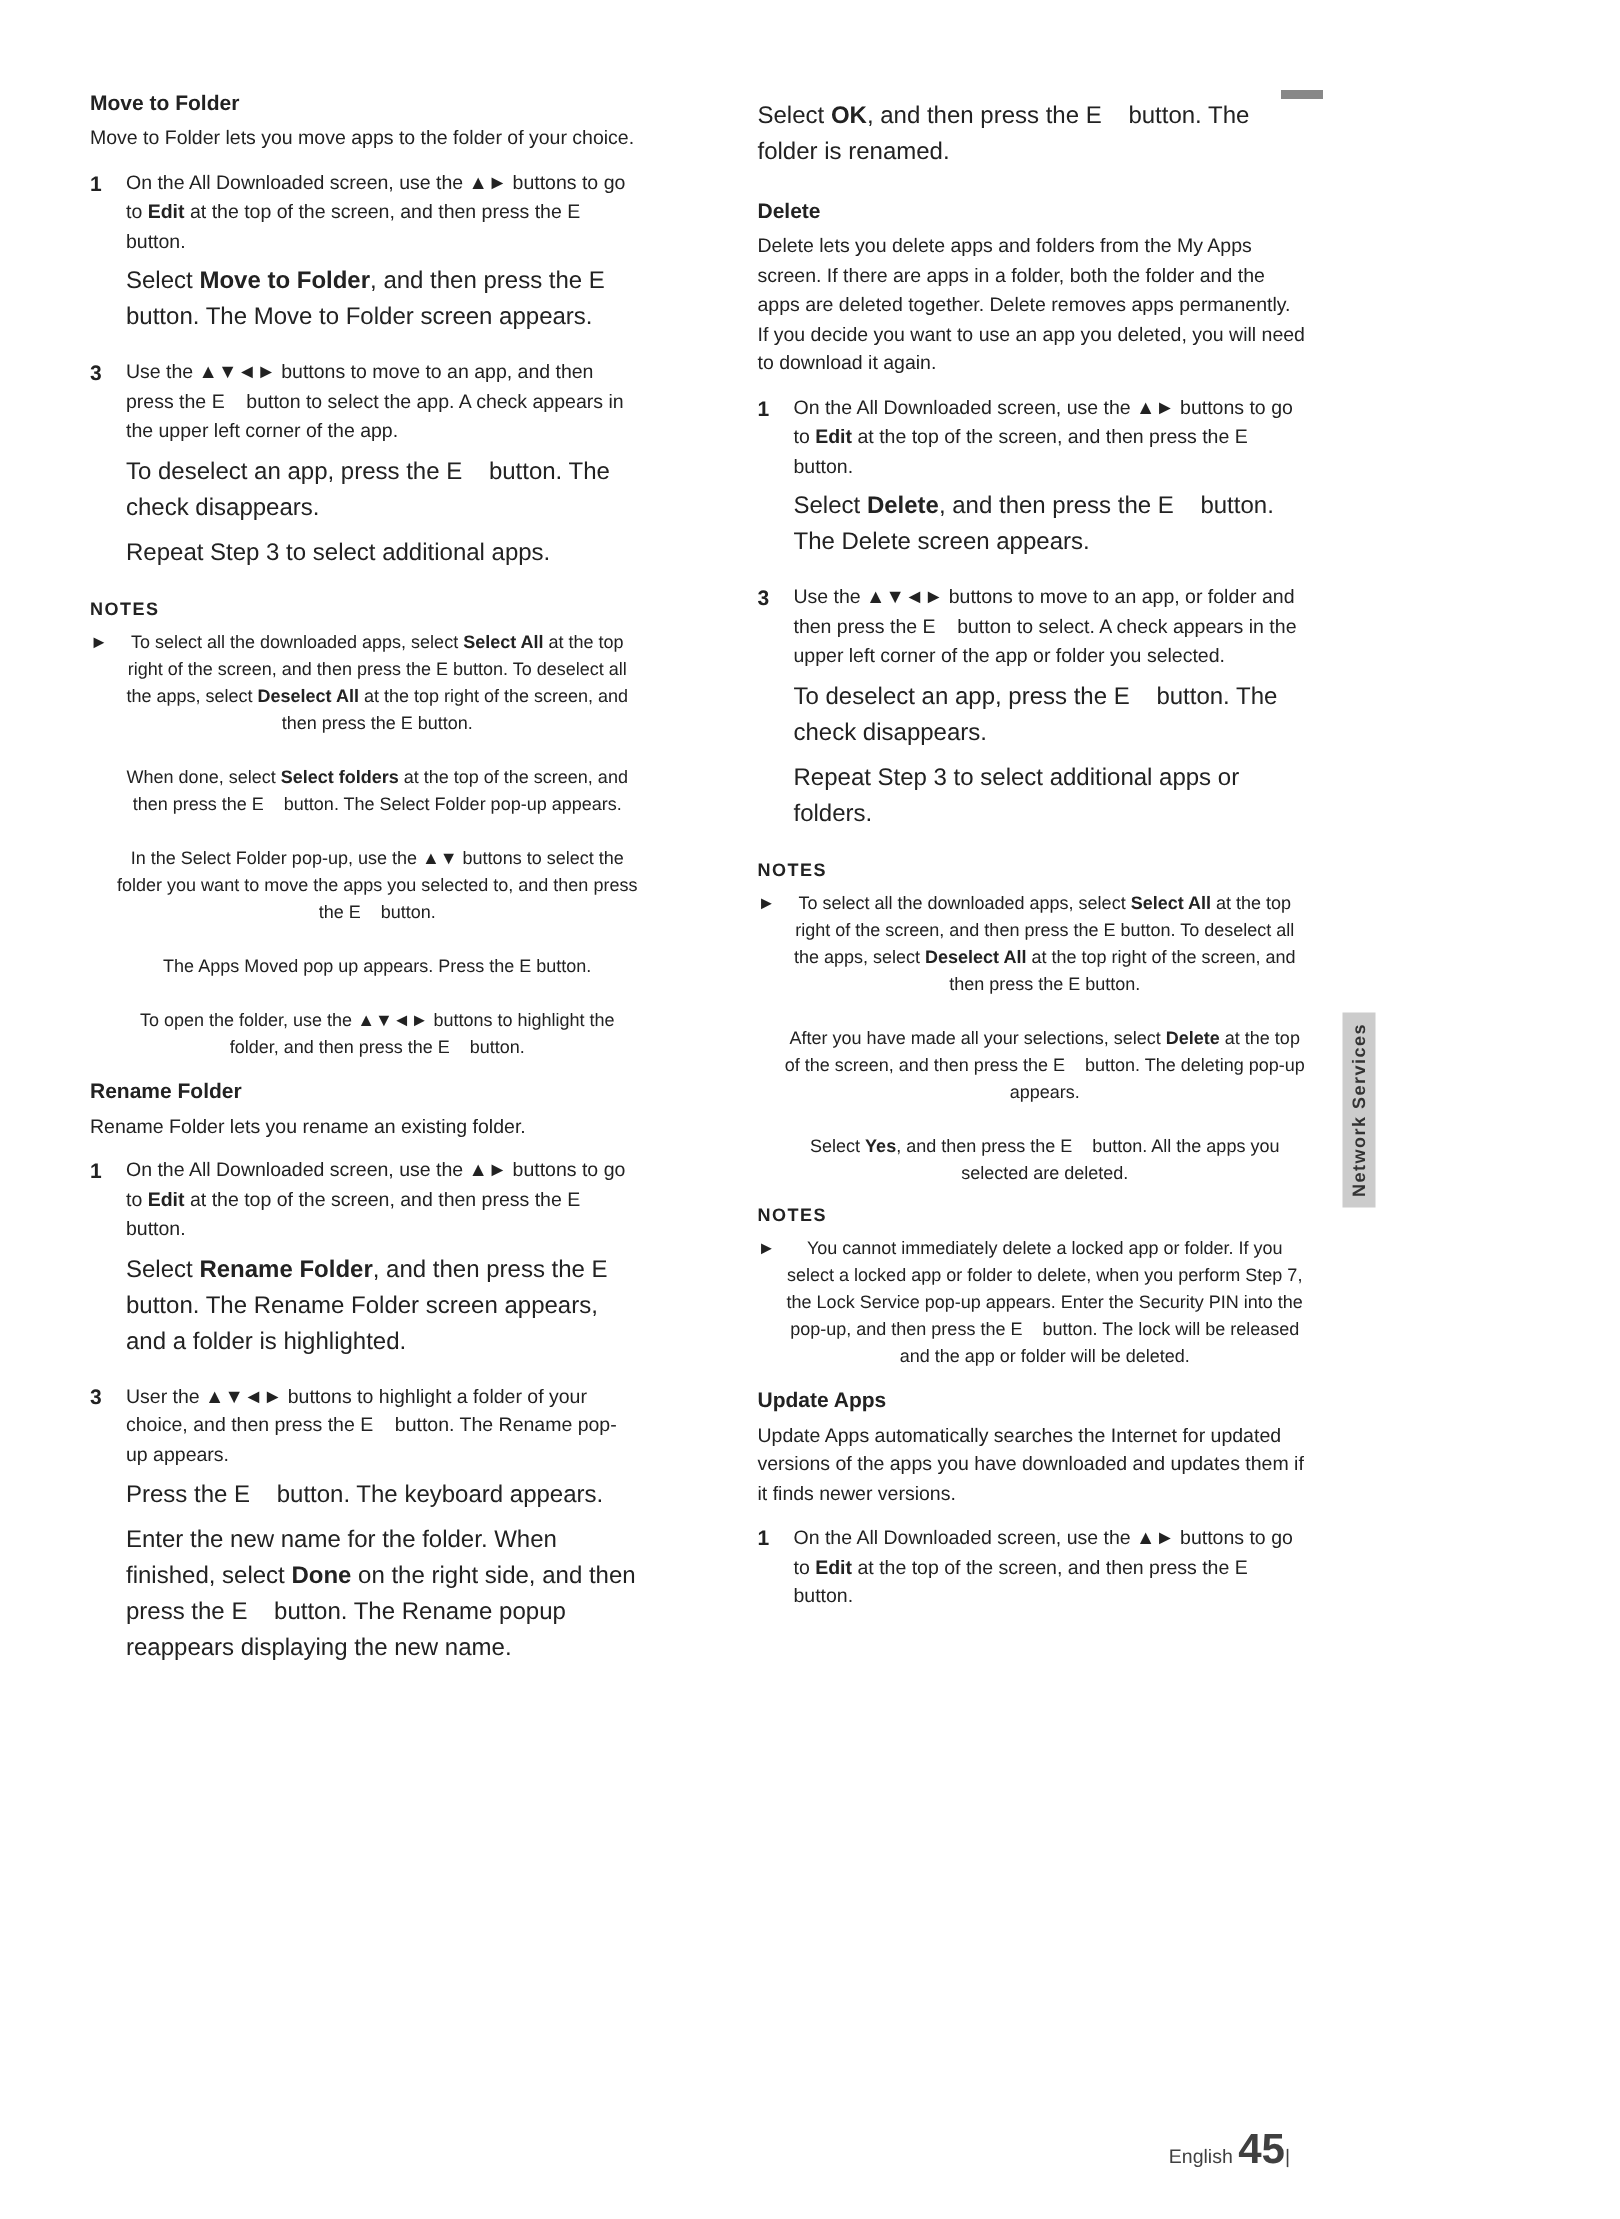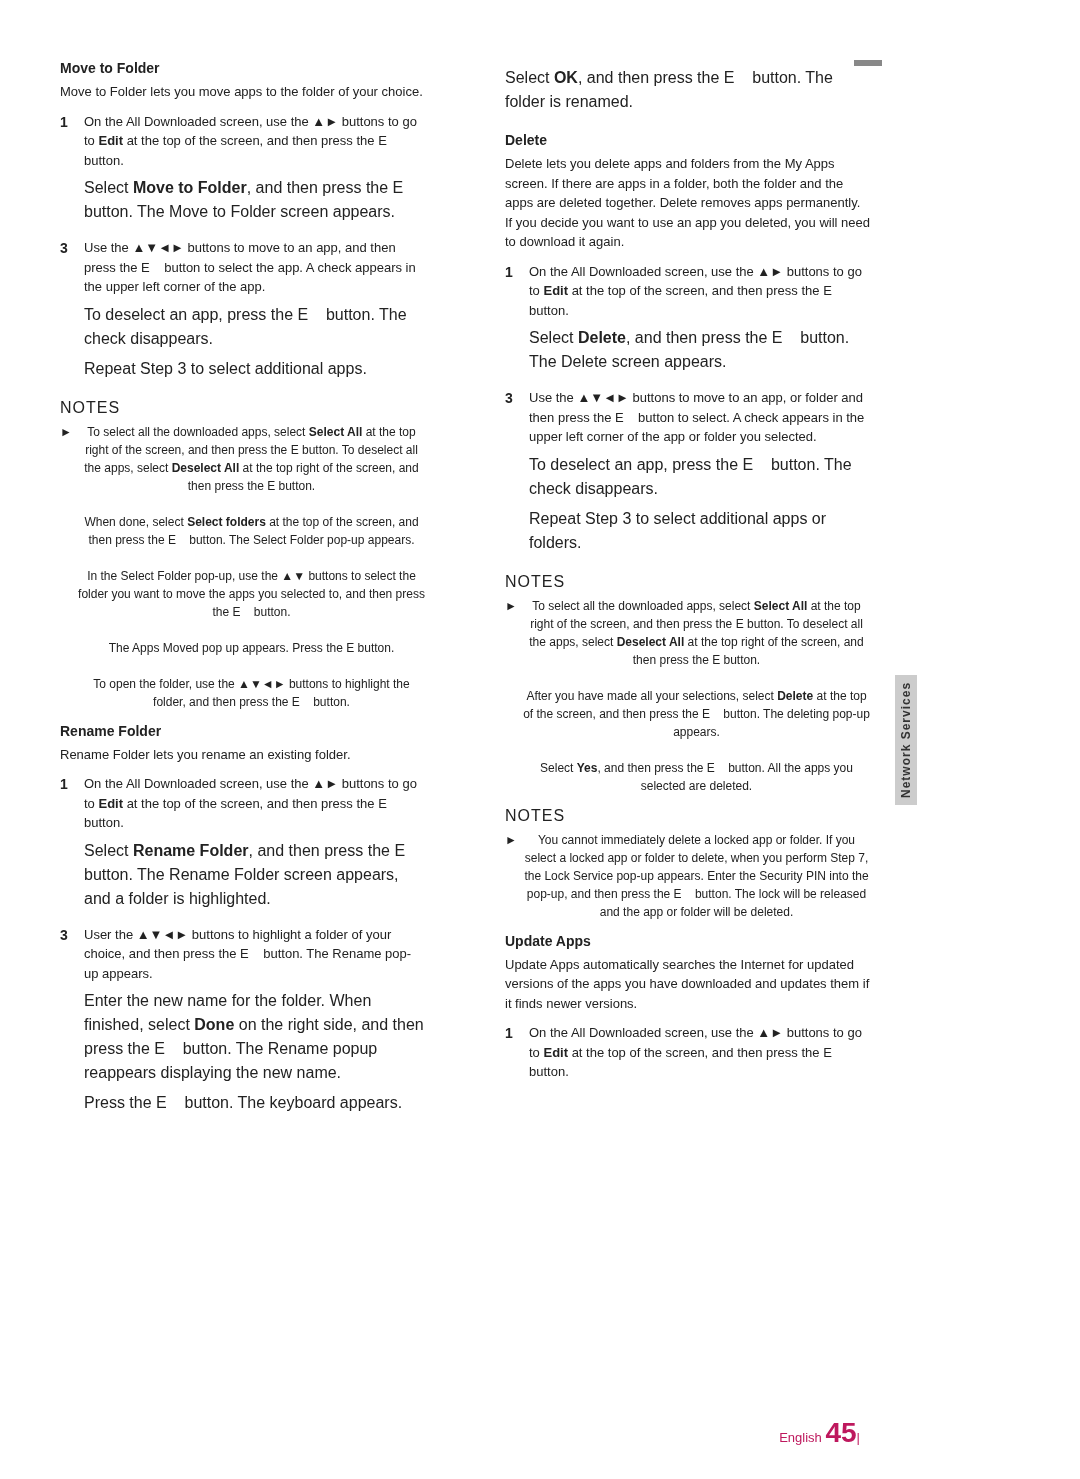--- a/index.html
+++ b/index.html
@@ -94,22 +94,22 @@
       margin-top: 6px;
       margin-bottom: 6px;
       font-size: 16px;
       line-height: 1.5;
     }
     .notes-block {
       margin-top: 12px;
       margin-bottom: 12px;
     }
     .notes-title {
-      font-size: 16px;
-      font-weight: normal;
+      font-size: 12px;
+      font-weight: bold;
       letter-spacing: 1px;
       margin-bottom: 6px;
     }
     .note-item {
       display: flex;
       margin-bottom: 6px;
       font-size: 12px;
       line-height: 1.5;
     }
     .note-bullet {
@@ -120,21 +120,21 @@
     .note-content {
       flex: 1;
       line-height: 1.5;
       text-align: center;
     }
     .page-footer {
       position: absolute;
       bottom: 30px;
       right: 60px;
       font-size: 13px;
-      color: #be185d;
+      color: #404040;
     }
     .footer-lang {
       font-size: 13px;
     }
     .footer-page {
       font-size: 28px;
       font-weight: bold;
     }
     .top-right-bar {
       position: absolute;
@@ -210,24 +210,24 @@
             <div class="step-sub">
               Select <b>Rename Folder</b>, and then press the E button. The Rename Folder screen appears, and a folder is highlighted.
             </div>
           </div>
         </div>
 
         <div class="step">
           <div class="step-num">3</div>
           <div class="step-content">
             User the ▲▼◄► buttons to highlight a folder of your choice, and then press the E &nbsp;&nbsp; button. The Rename pop-up appears.
+            <div class="step-sub">Press the E &nbsp;&nbsp; button. The keyboard appears.</div>
             <div class="step-sub">
               Enter the new name for the folder. When finished, select <b>Done</b> on the right side, and then press the E &nbsp;&nbsp; button. The Rename popup reappears displaying the new name.
             </div>
-            <div class="step-sub">Press the E &nbsp;&nbsp; button. The keyboard appears.</div>
           </div>
         </div>
       </div>
 
     </div>
 
     <div class="right-col">
 
       <div style="margin-bottom: 18px;">
         <div class="step-sub">

